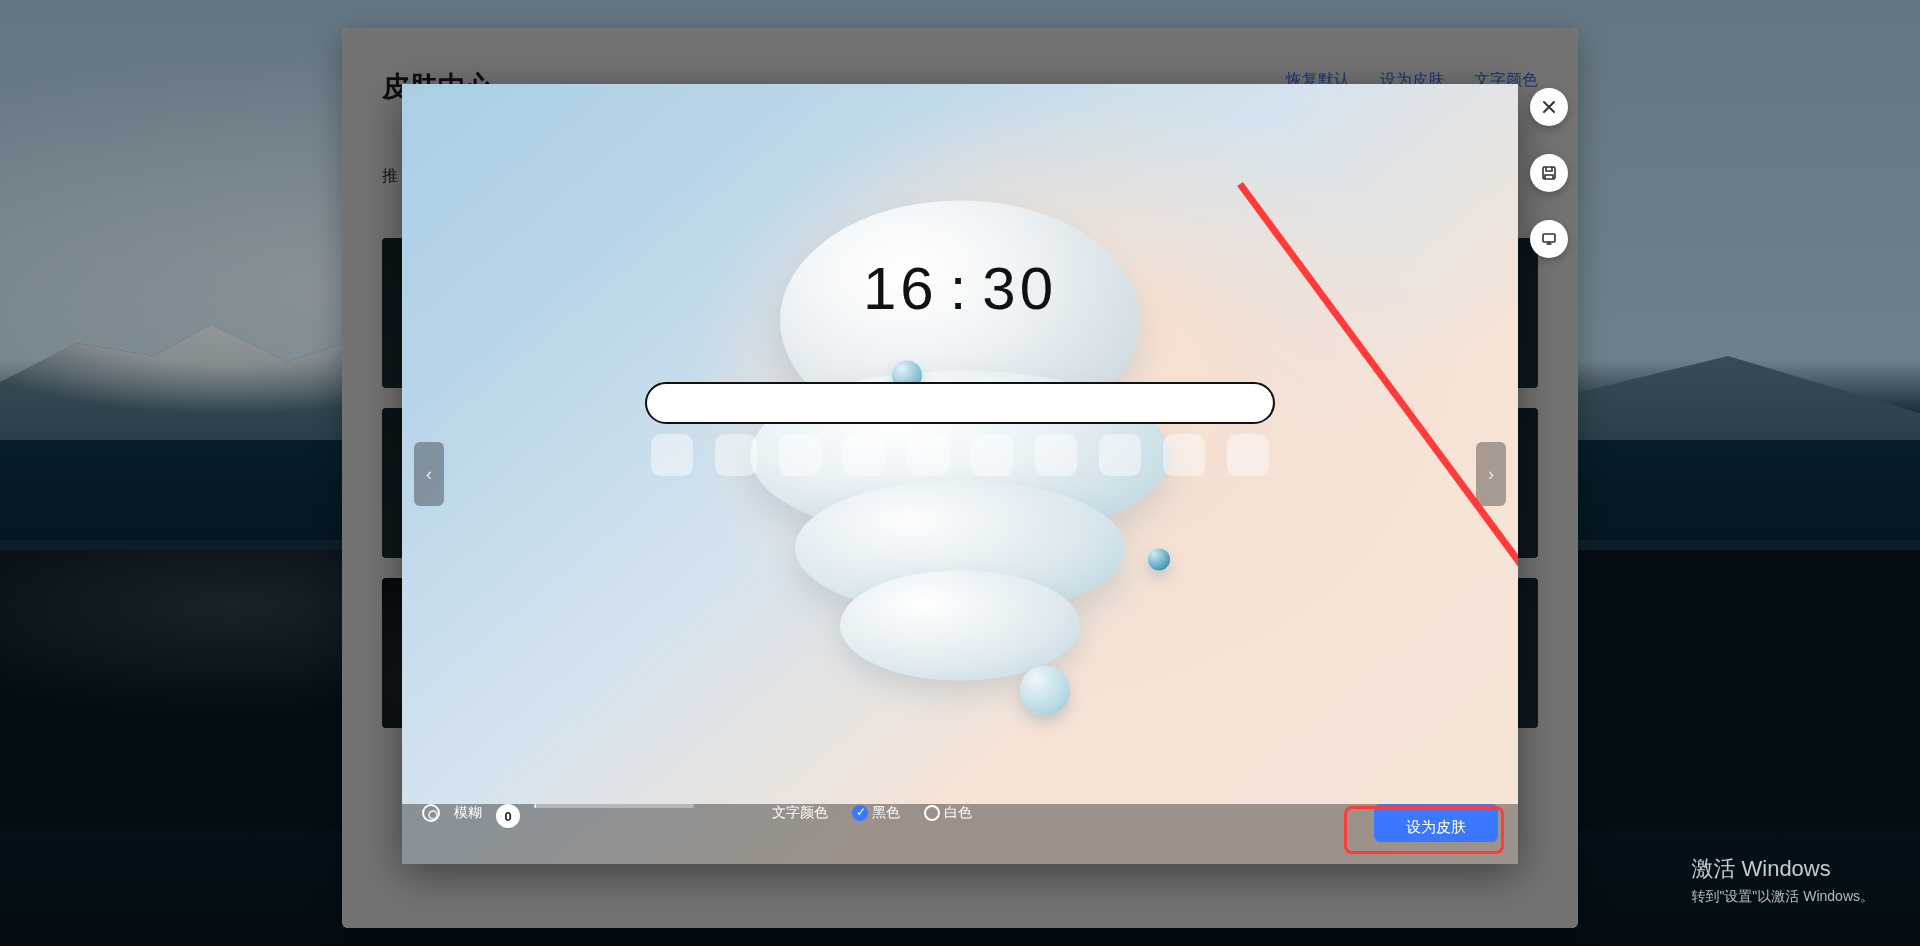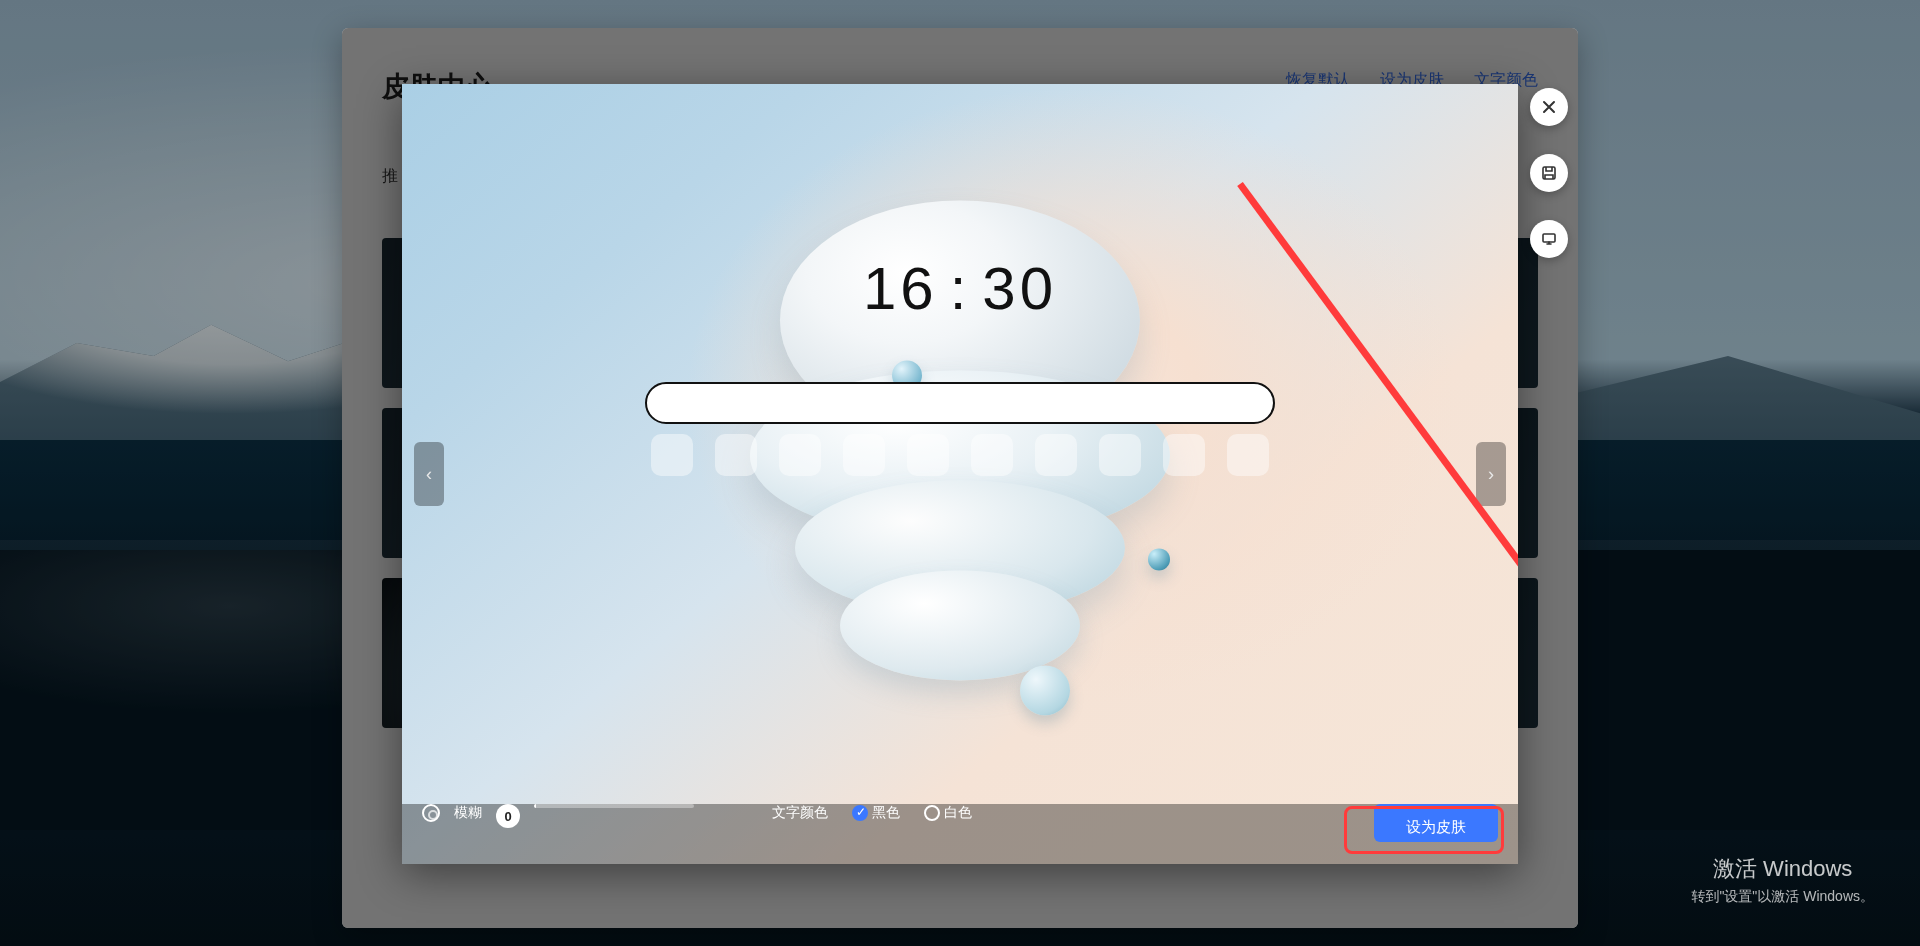--- a/index.html
+++ b/index.html
@@ -149,21 +149,21 @@
 
   
   .fab-col { position:absolute; left:1530px; top:88px; display:flex; flex-direction:column; gap:28px; }
   .fab { width:38px; height:38px; border-radius:50%; background:#fff; box-shadow:0 3px 8px rgba(0,0,0,.25); display:flex; align-items:center; justify-content:center; cursor:pointer; }
   .fab svg { stroke:#333; }
 
   
   .arrow-svg { position:absolute; left:402px; top:84px; width:1116px; height:780px; pointer-events:none; }
 
   
-  .watermark { position:absolute; right:46px; bottom:40px; color: rgba(255,255,255,.78); text-align:center; }
+  .watermark { position:absolute; right:46px; bottom:40px; color: rgba(255,255,255,.78); text-align:left; }
   .watermark .l1 { font-size:22px; }
   .watermark .l2 { font-size:14px; margin-top:4px; color: rgba(255,255,255,.7); }
 </style>
 </head>
 <body>
 
 <div class="wallpaper">
   <div class="mountain-far"></div>
   <div class="lake-top"></div>
   <div class="mountain-reflect"></div>

